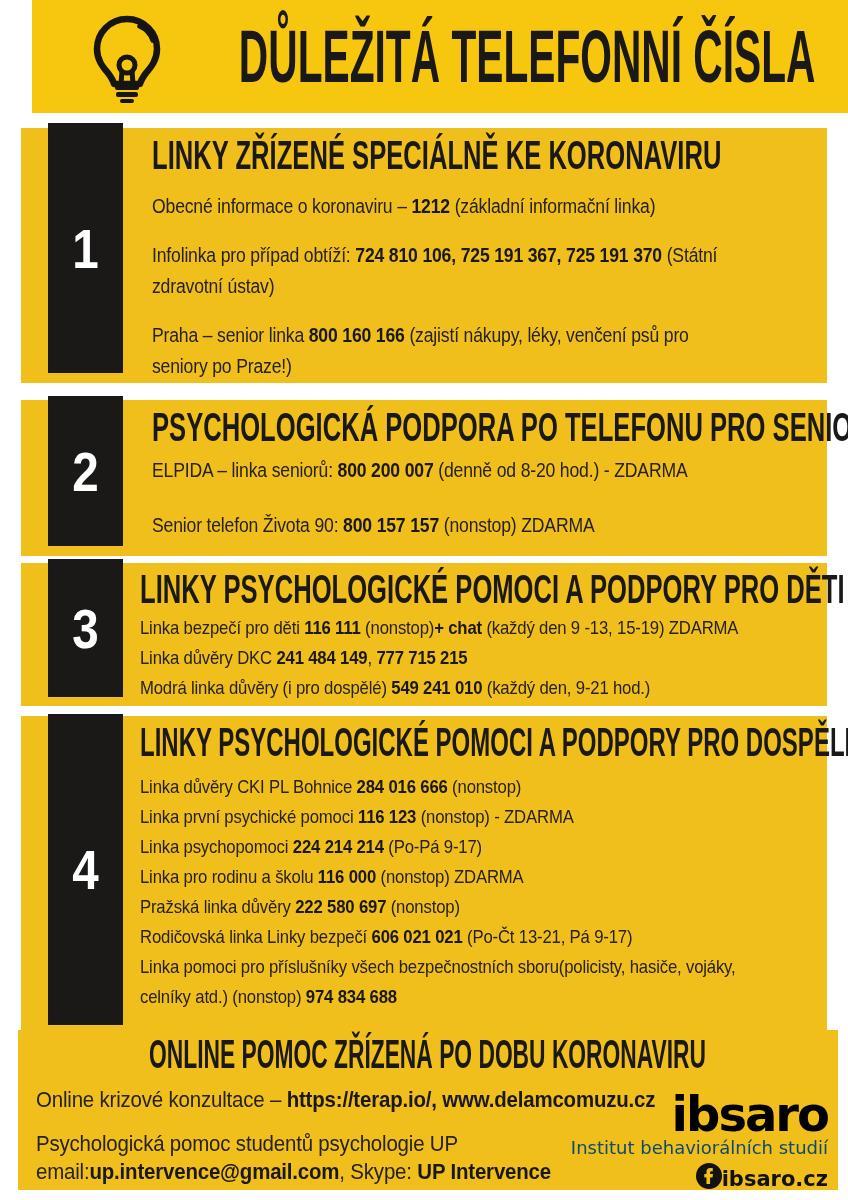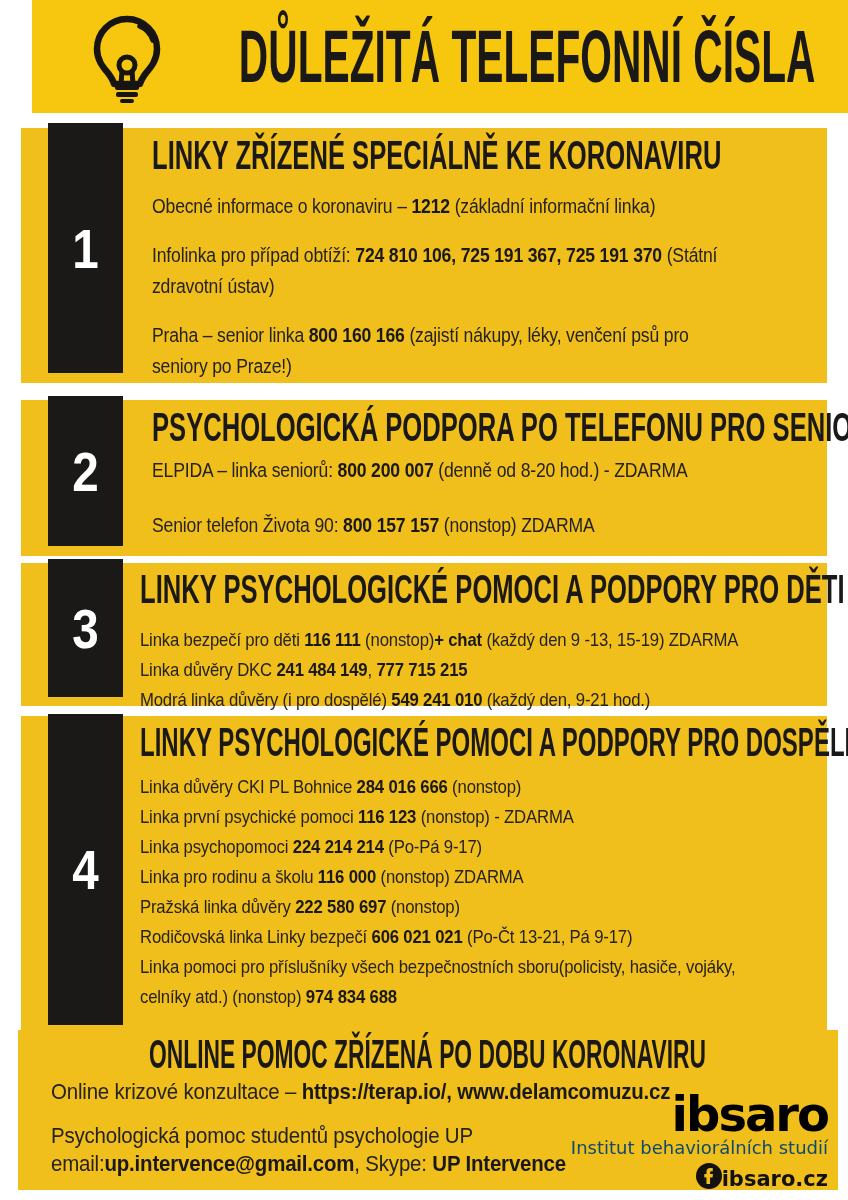--- a/index.html
+++ b/index.html
@@ -69,34 +69,34 @@
   .line{
     white-space:nowrap;letter-spacing:-0.2px;
     transform:scaleX(0.88);transform-origin:left center;
   }
   .sec1 .line,.sec2 .line{font-size:20px;line-height:31px;}
   .sec3 .line,.sec4 .line{font-size:19px;line-height:30px;}
   .sec1 .line.gap{margin-top:18px;}
   .sec1 .line.gap:first-child{margin-top:14px;}
   .sec2 .line.gap{margin-top:24px;}
   .sec2 .line.gap:first-child{margin-top:6px;}
-  .sec3 .lines{margin-top:14px;}
+  .sec3 .lines{margin-top:2px;}
   .sec4 .lines{margin-top:8px;}
   .b{font-weight:700;color:var(--ink);}
   
   .footerblock{
     position:absolute;left:18px;top:1030px;width:820px;height:160px;
     background:var(--yellow);
   }
   .fheadwrap{display:flex;justify-content:center;margin-top:4px;}
   .fhead{
     font-weight:700;font-size:40px;line-height:40px;white-space:nowrap;
     color:var(--ink);transform:scaleX(0.57);transform-origin:center;
   }
-  .flines{padding-left:33px;margin-top:4px;}
+  .flines{padding-left:18px;margin-top:12px;}
   .flines .line{font-size:22px;line-height:28px;transform:scaleX(0.93);}
   .flines .line.gap{margin-top:16px;}
   .logo{
     position:absolute;right:10px;top:62px;text-align:right;
     font-family:"DejaVu Sans","Liberation Sans",sans-serif;
   }
   .logo-word{
     font-weight:700;font-size:48px;line-height:44px;letter-spacing:-2px;
     color:#000000;
   }

